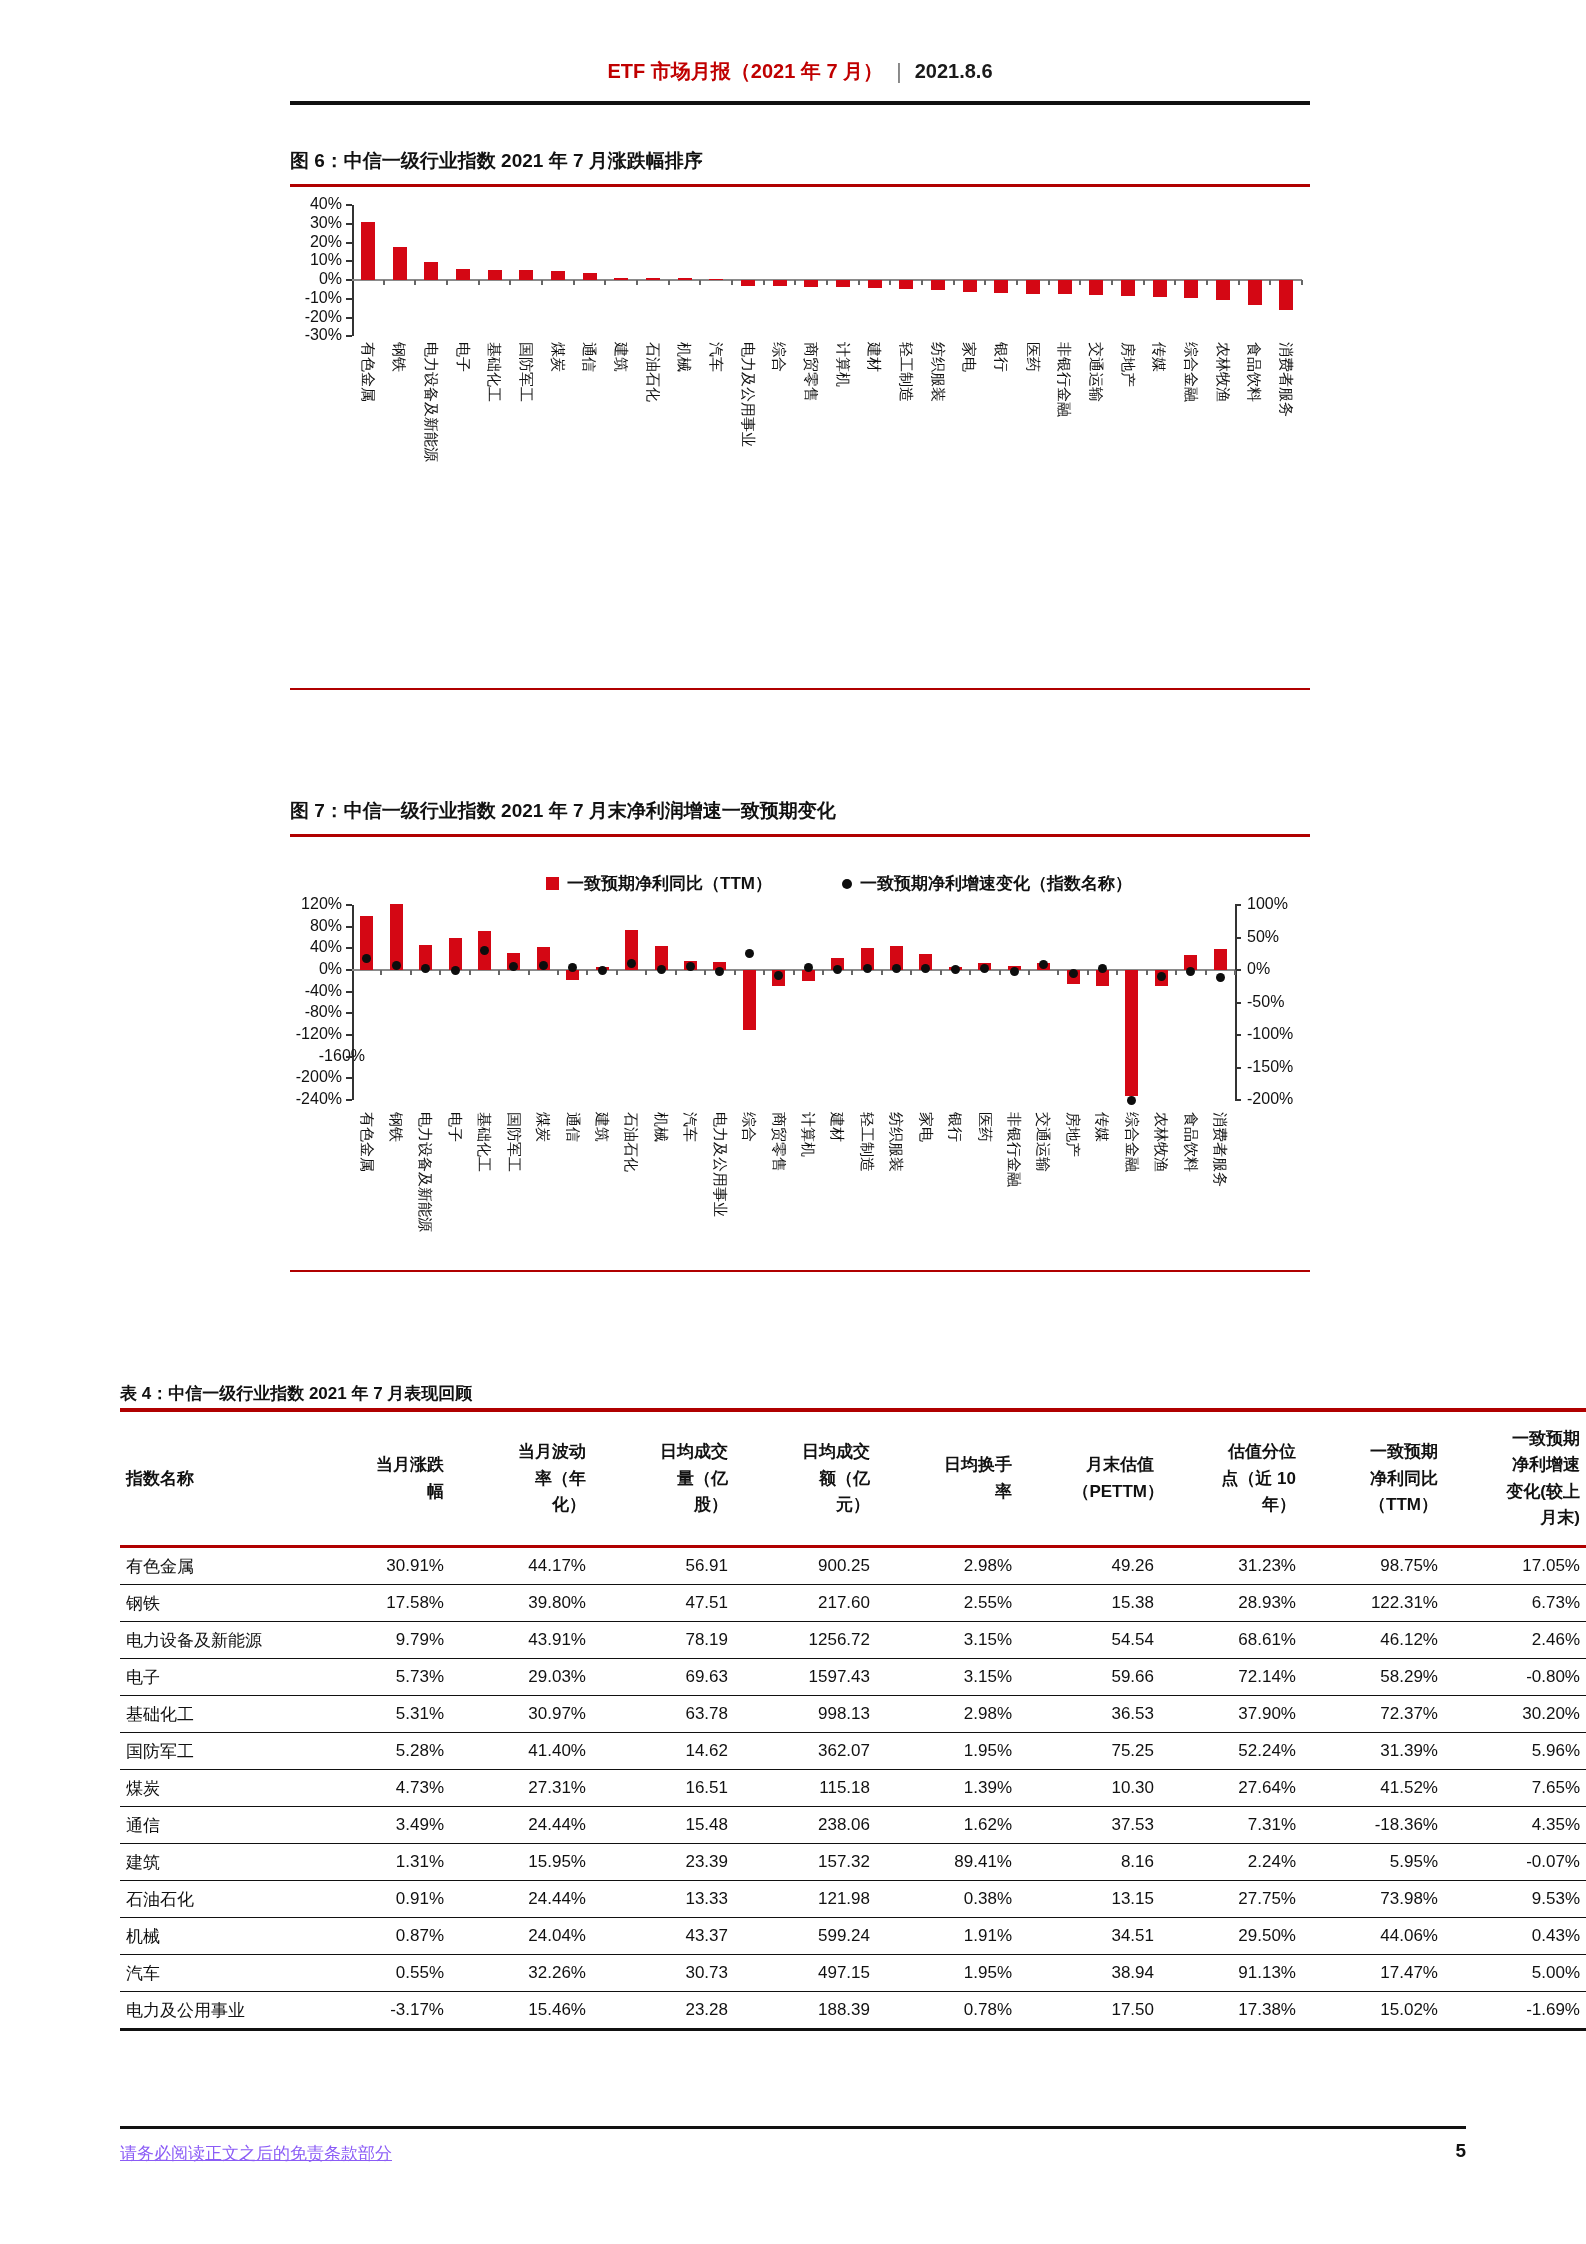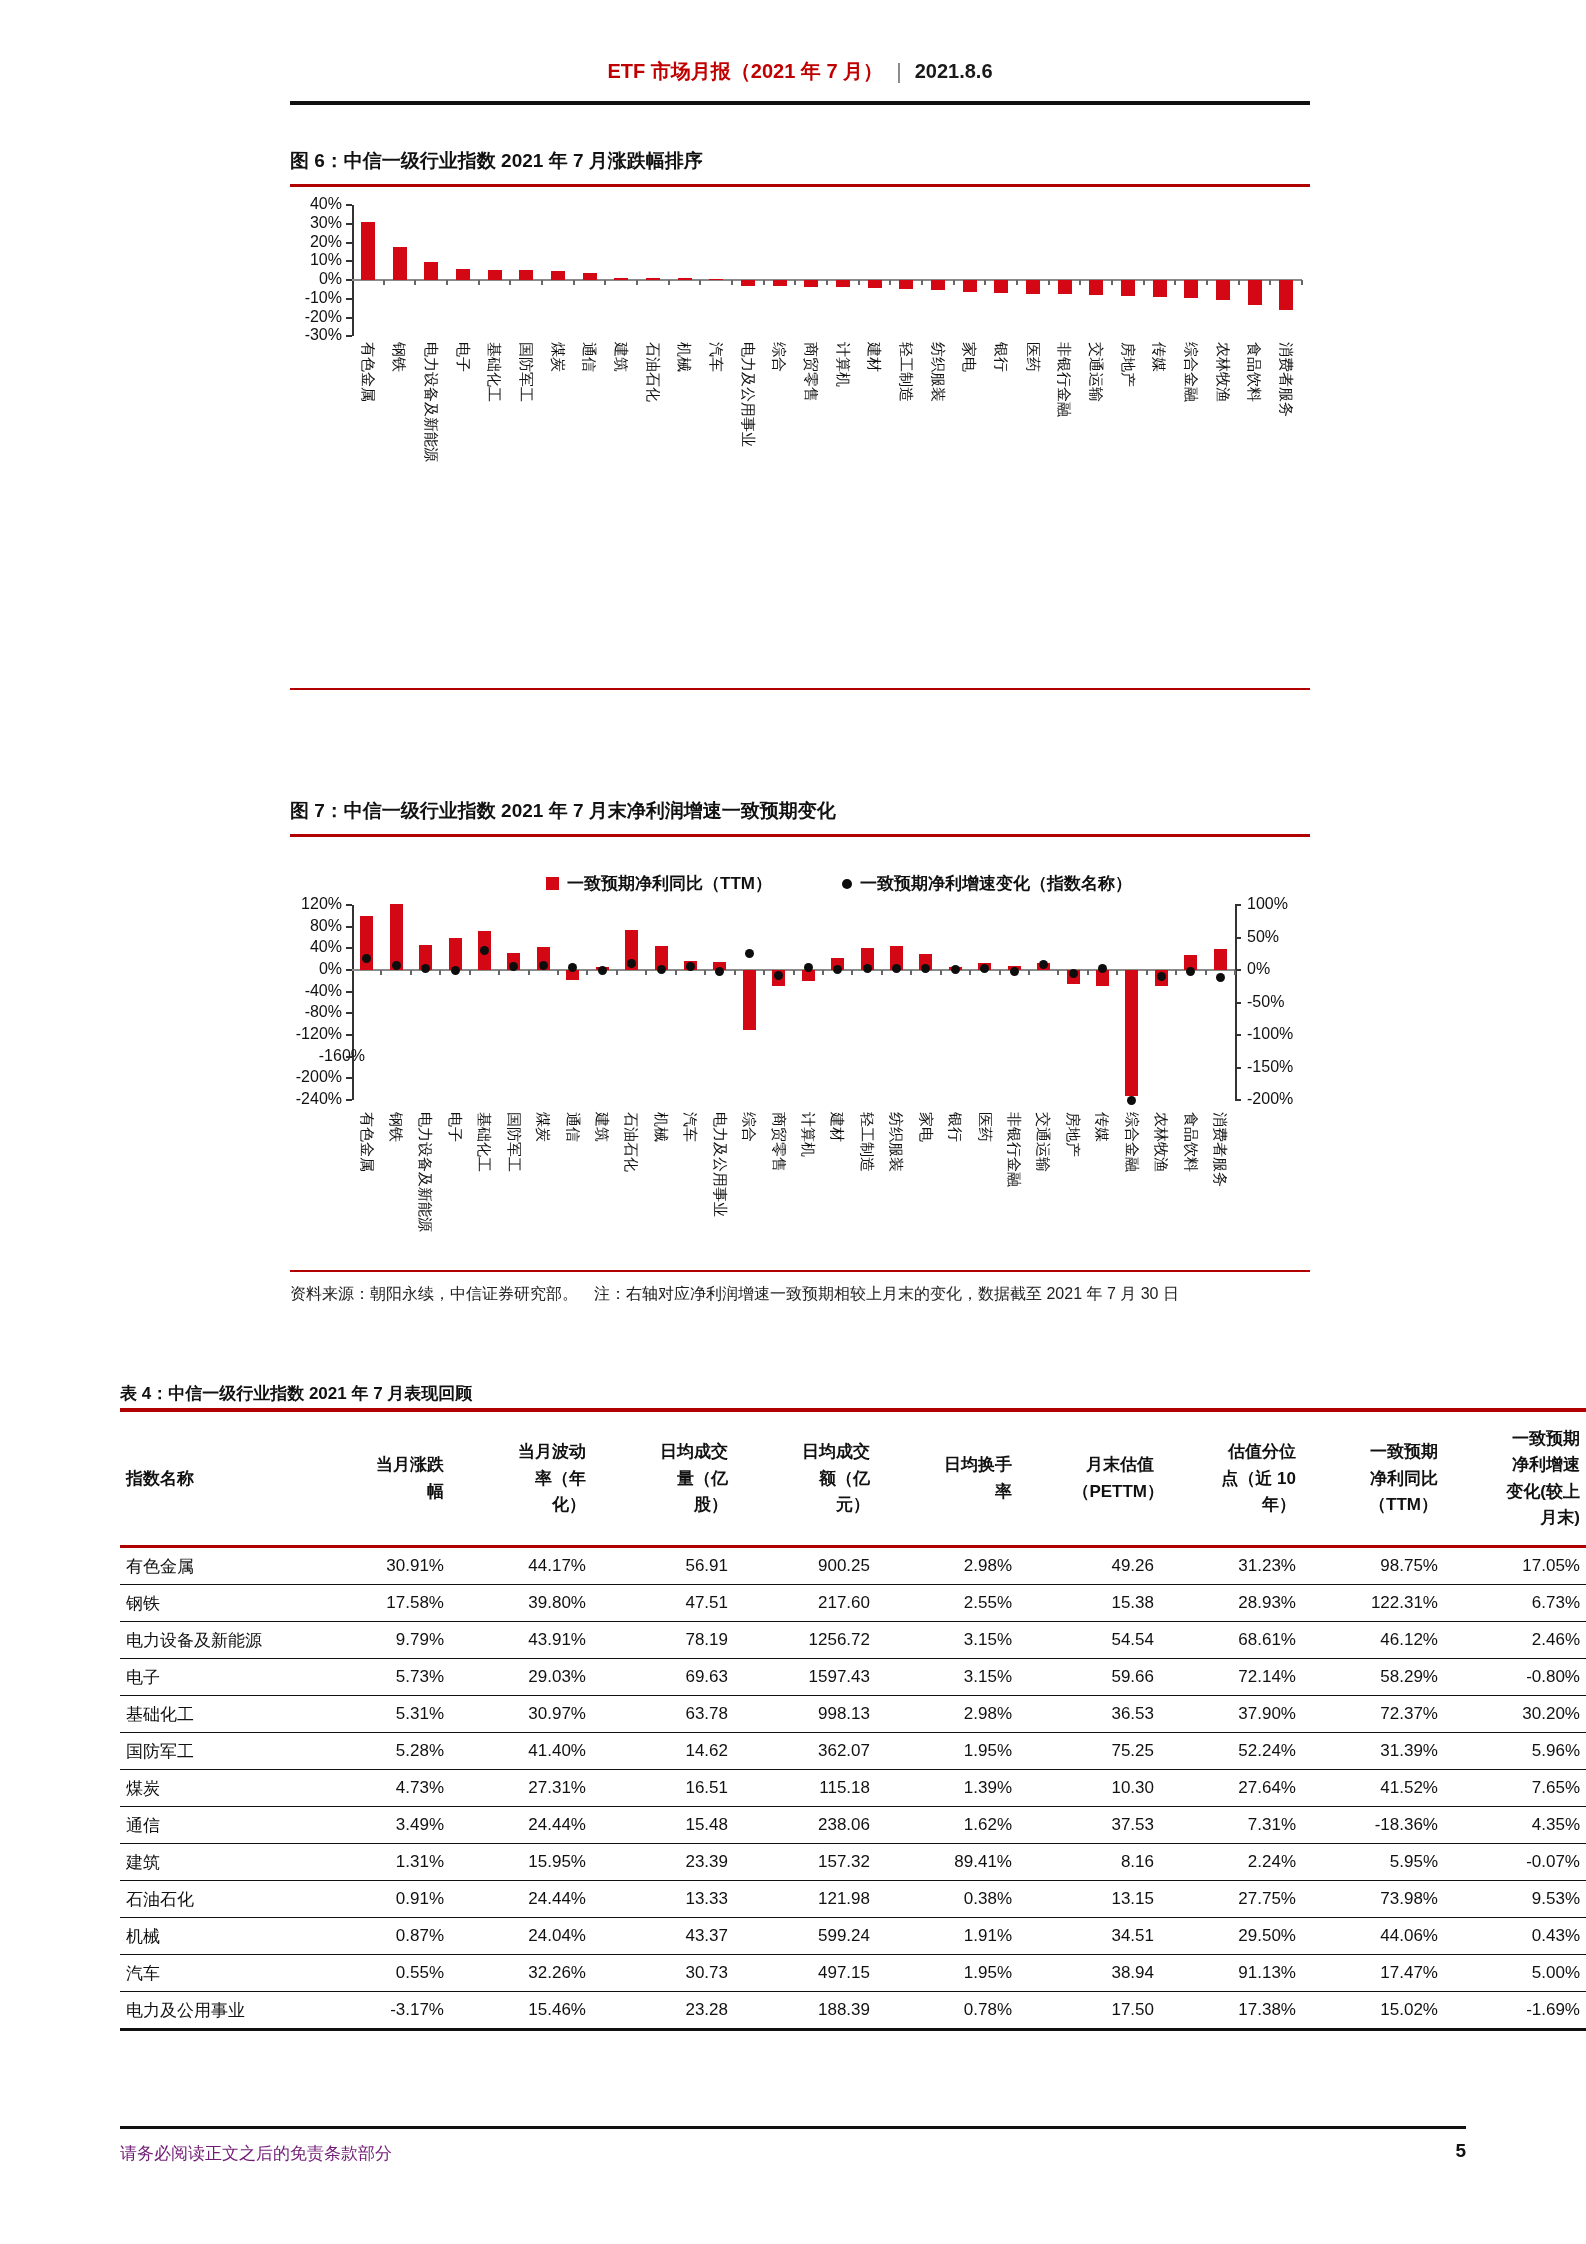--- a/index.html
+++ b/index.html
@@ -46,21 +46,21 @@
     font-weight:bold;vertical-align:middle;padding:14px 6px;line-height:1.55;
     border-bottom:3px solid #b00000;
   }
   table.rpt thead td .w{display:inline-block;max-width:4.8em;}
   table.rpt tbody td{height:36px;padding:0 6px;vertical-align:middle;}
   table.rpt tbody tr + tr td{border-top:1.5px solid #111;}
   .cnum{text-align:right;}
   .cname{text-align:left;}
   
   .ft-rule{position:absolute;left:120px;top:2126px;width:1346px;height:3px;background:#111;}
-  .ft-text{position:absolute;left:120px;top:2142px;font-size:17px;color:#701a75;}
+  .ft-text{position:absolute;left:120px;top:2142px;font-size:17px;color:#8b5cf6;text-decoration:underline;}
   .ft-page{position:absolute;left:1366px;top:2140px;width:100px;text-align:right;font-size:19px;font-weight:bold;color:#111;}
 </style>
 </head>
 <body>
 
 <div class="page">
 
   <div class="hdr">
     <span class="red">ETF 市场月报（2021 年 7 月）</span><span class="sep">｜</span><span>2021.8.6</span>
   </div>
@@ -345,21 +345,20 @@
       <div class="bar" style="left: 894.35px; width: 13px; top: 94.824px; height: 15.176px;"></div>
       <div class="dot" style="left: 896.35px; top: 107.45px;"></div>
       <div class="xtick" style="left: 914.567px; top: 110px;"></div>
       <div class="xlab" style="left: 890.85px; top: 252.08px;">食品饮料</div>
       <div class="bar" style="left: 923.783px; width: 13px; top: 89.404px; height: 20.596px;"></div>
       <div class="dot" style="left: 925.783px; top: 113.3px;"></div>
       <div class="xtick" style="left: 944px; top: 110px;"></div>
       <div class="xlab" style="left: 920.283px; top: 252.08px;">消费者服务</div>
     </div>
   <div class="red-rule" style="top:1270px;height:2px;"></div>
-  <div class="src-note" style="top:1278px;width:900px;">资料来源：朝阳永续，中信证券研究部。　注：右轴对应净利润增速一致预期相较上月末的变化，数据截至 2021 年 7 月 30 日</div>
 
   <div class="tbl-title">表 4：中信一级行业指数 2021 年 7 月表现回顾</div>
   <table class="rpt">
     <thead>
         <tr id="thead-row">
           <td class="cname" style="width: 176px;"><span class="w">指数名称</span></td>
           <td class="cnum" style="width: 130px;"><span class="w">当月涨跌幅</span></td>
           <td class="cnum" style="width: 130px;"><span class="w">当月波动率（年化）</span></td>
           <td class="cnum" style="width: 130px;"><span class="w">日均成交量（亿股）</span></td>
           <td class="cnum" style="width: 130px;"><span class="w">日均成交额（亿元）</span></td>

